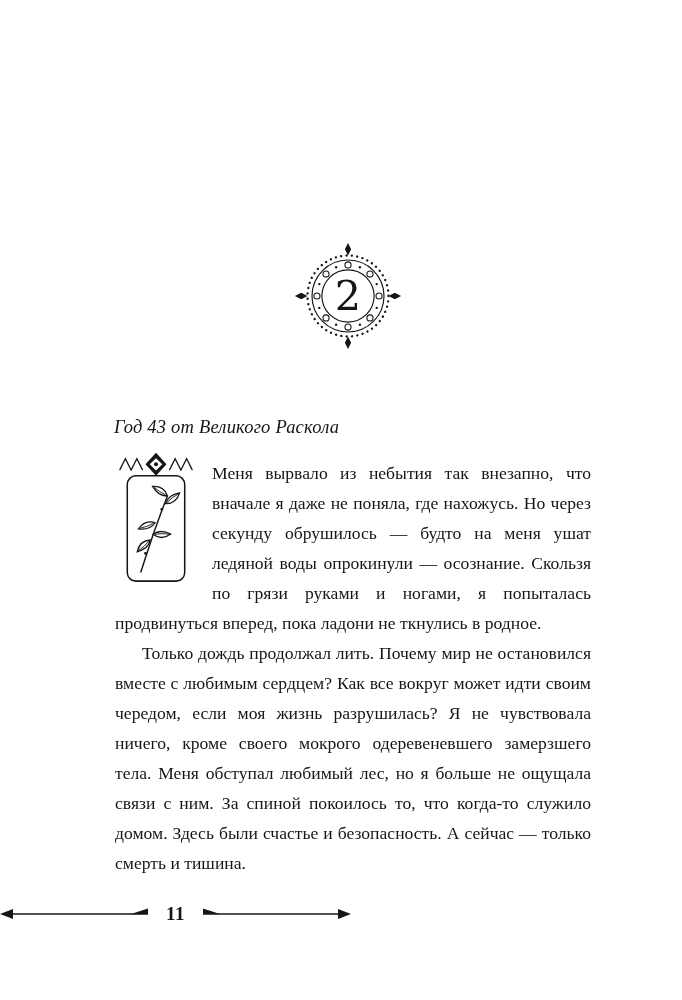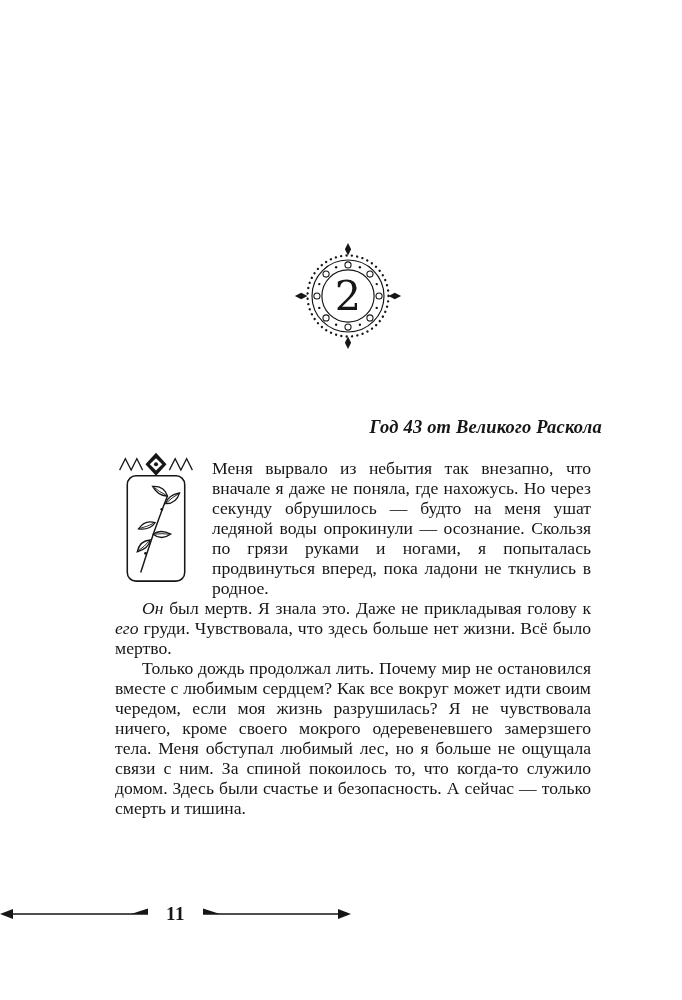--- a/index.html
+++ b/index.html
@@ -21,34 +21,32 @@
     top: 242px; left: 294px;
     width: 108px; height: 108px;
   }
   .medallion svg { display: block; width: 100%; height: 100%; }
   .chapter-num-text {
     font-family: "DejaVu Serif", "Liberation Serif", serif;
     font-weight: 500;
   }
   .epigraph {
     position: absolute;
-    top: 417px; left: 127px;
+    top: 417px; left: 114px;
     width: 475px;
-    text-align: right;
     font-style: italic;
     font-size: 18.5px;
     letter-spacing: 0.2px;
-    font-weight: bold;
   }
   .content {
     position: absolute;
     top: 458px; left: 115px;
     width: 476px;
     font-size: 17.6px;
-    line-height: 20px;
+    line-height: 30px;
     text-align: justify;
     hyphens: auto;
   }
   .ornament-float {
     float: left;
     width: 82px; height: 134px;
     margin: -8px 15px 2px 0;
   }
   .ornament-float svg { display: block; width: 100%; height: 100%; }
   .para { margin: 0; }
@@ -142,21 +140,20 @@
         <use href="#leaf" transform="translate(41,76) rotate(172)"></use>
         <use href="#leaf" transform="translate(36,94) rotate(150)"></use>
         <use href="#leaf" transform="translate(39,88) rotate(12)"></use>
         <circle cx="48" cy="62" r="1.4" fill="#161616"></circle>
         <circle cx="31" cy="108" r="1.4" fill="#161616"></circle>
       </svg>
     </span>
 
     <p class="para">Меня вырвало из небытия так внезапно, что вначале я даже не поняла, где нахожусь. Но через секунду обрушилось — будто на меня ушат ледяной воды опрокинули — осознание. Скользя по грязи руками и ногами, я попыталась продвинуться вперед, пока ладони не ткнулись в родное.</p>
 
-    <p class="para indent"><span class="italic">Он</span><span> был мертв. Я знала это. Даже не прикладывая голову к </span><span class="italic">его</span><span> груди. Чувствовала, что здесь больше нет жизни. Всё было мертво.</span></p>
 
     <p class="para indent">Только дождь продолжал лить. Почему мир не остановился вместе с любимым сердцем? Как все вокруг может идти своим чередом, если моя жизнь разрушилась? Я не чувствовала ничего, кроме своего мокрого одеревеневшего замерзшего тела. Меня обступал любимый лес, но я больше не ощущала связи с ним. За спиной покоилось то, что когда-то служило домом. Здесь были счастье и безопасность. А сейчас — только смерть и тишина.</p>
   </div>
 
   <div class="footer">
     <span class="arrow-rule">
       <svg width="148" height="16" viewBox="0 0 148 16" xmlns="http://www.w3.org/2000/svg">
         <line x1="10" y1="8" x2="148" y2="8" stroke="#161616" stroke-width="1.6"></line>
         <polygon points="0,8 13,3 13,13" fill="#161616"></polygon>
         <polygon points="148,8 131,8 148,2.5" fill="#161616"></polygon>

